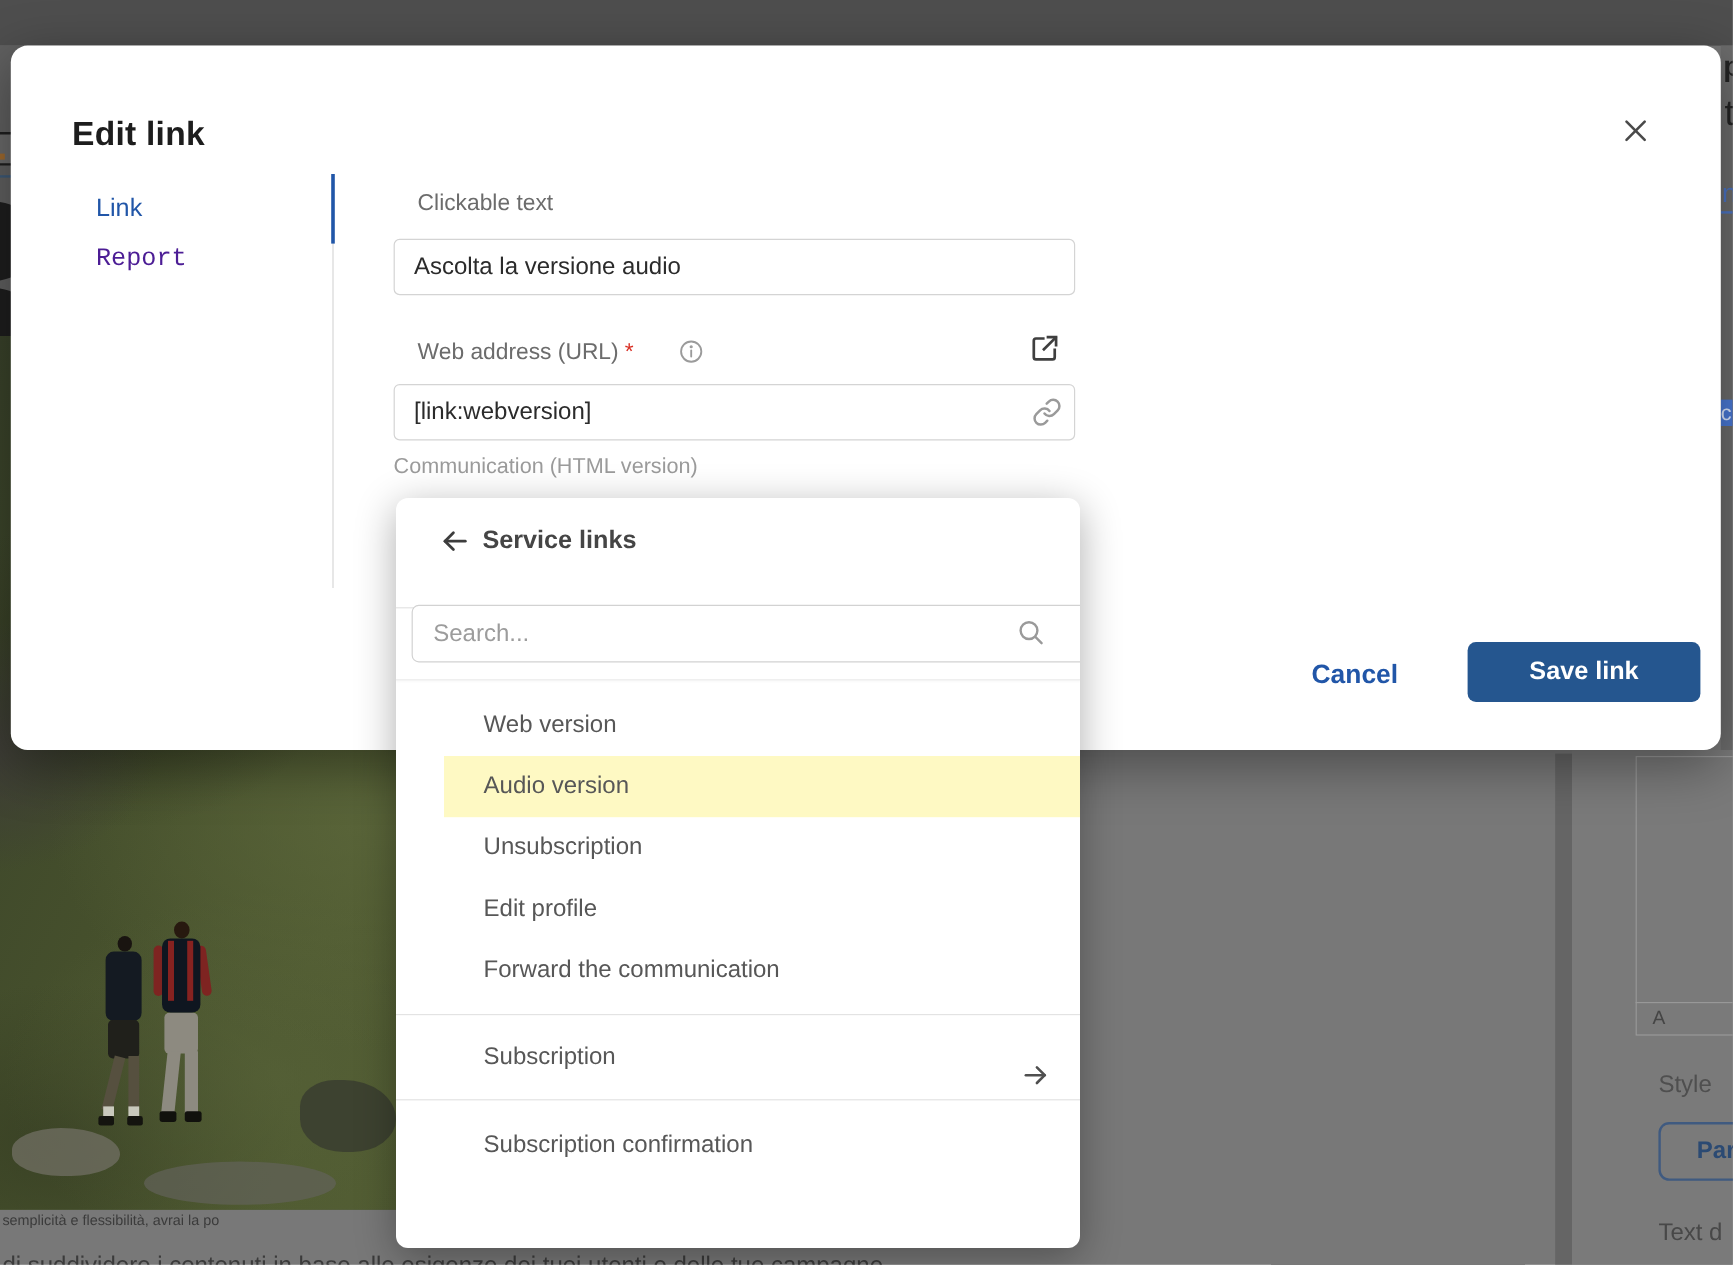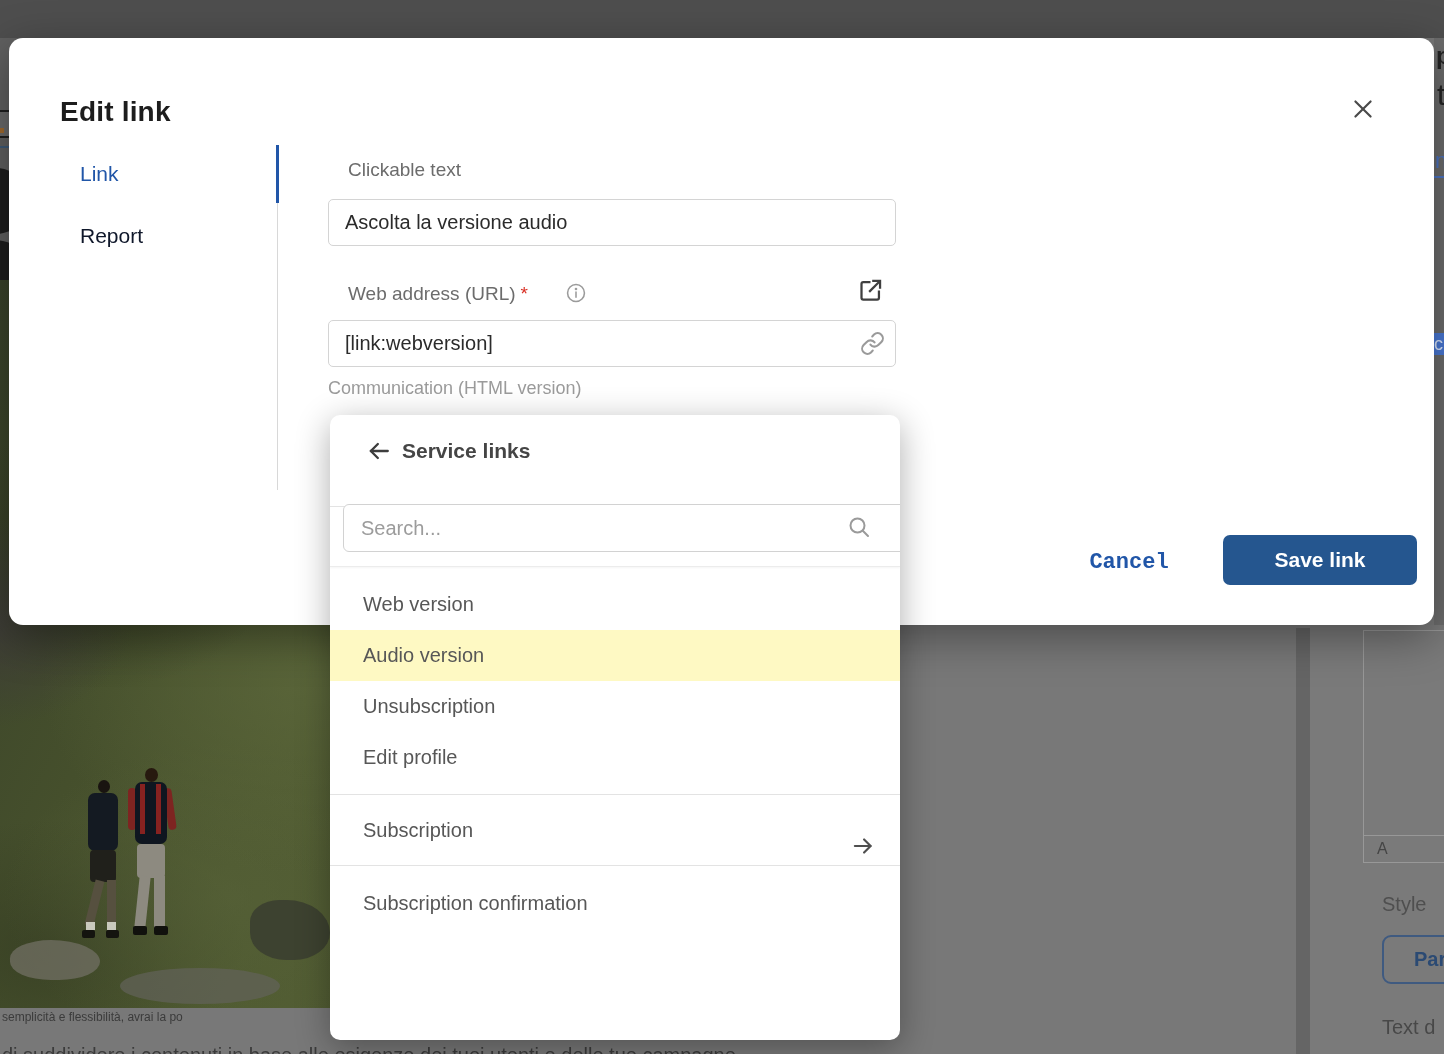--- a/index.html
+++ b/index.html
@@ -76,50 +76,50 @@
   .rs-underline { position: absolute; left: 0; top: 138px; width: 10px; height: 2px; background: #4b74c4; }
   .rs-sel { position: absolute; left: 0; top: 295px; width: 10px; height: 22px; background: #4a79d6; color: #dce8ff; font-size: 18px; line-height: 22px; overflow: hidden; }
 
   
   .modal { position: absolute; left: 9px; top: 38px; width: 1425px; height: 587px; background: #ffffff; border-radius: 14px; box-shadow: 0 12px 45px rgba(0,0,0,.38); z-index: 5; }
   .modal-title { position: absolute; left: 51px; top: 58px; font-size: 28px; font-weight: 700; color: #1d1d1d; letter-spacing: .2px; }
   .modal-close { position: absolute; left: 1334px; top: 52px; width: 40px; height: 40px; display: flex; align-items: center; justify-content: center; cursor: pointer; background: none; border: none; }
 
   .tab { position: absolute; left: 71px; font-size: 21px; cursor: pointer; }
   .tab-link { top: 124px; color: #2156a8; }
-  .tab-report { top: 186px; color: #0f172a; }
+  .tab-report { top: 167px; color: #4c1d95; font-family: Liberation Mono, monospace; }
   .vrule { position: absolute; left: 268px; top: 107px; width: 1px; height: 345px; background: #d8d8d8; }
   .vrule-active { position: absolute; left: 267px; top: 107px; width: 3px; height: 58px; background: #2156a8; }
 
   .field-label { position: absolute; font-size: 19px; color: #6c6c6c; margin-left: 20px; }
   .lbl-1 { left: 319px; top: 121px; }
   .lbl-2 { left: 319px; top: 245px; }
   .req { color: #d93025; margin-left: 5px; font-size: 19px; }
   .txt-input { position: absolute; left: 319px; width: 568px; height: 47px; border: 1px solid #d4d4d4; border-radius: 5px; font-family: "Liberation Sans", sans-serif; font-size: 20px; color: #2b2b2b; padding: 0 44px 0 16px; background: #fff; outline: none; }
   .inp-1 { top: 161px; }
   .inp-2 { top: 282px; }
   .info-ic { position: absolute; left: 556px; top: 244px; width: 22px; height: 22px; }
   .ext-ic { position: absolute; left: 848px; top: 239px; width: 27px; height: 27px; cursor: pointer; background: none; border: none; padding: 0; }
   .chain-ic { position: absolute; left: 851px; top: 293px; width: 25px; height: 25px; }
   .helper { position: absolute; left: 319px; top: 340px; font-size: 18px; color: #9b9b9b; }
 
-  .cancel-btn { position: absolute; left: 1060px; top: 508px; width: 120px; height: 32px; background: none; border: none; font-family: Liberation Mono, monospace; font-size: 22px; font-weight: 700; color: #2156a8; cursor: pointer; text-align: center; }
+  .cancel-btn { position: absolute; left: 1060px; top: 508px; width: 120px; height: 32px; background: none; border: none; font-family: Liberation Sans, sans-serif; font-size: 22px; font-weight: 700; color: #2156a8; cursor: pointer; text-align: center; }
   .save-btn { position: absolute; left: 1214px; top: 497px; width: 194px; height: 50px; background: #25568f; border: none; border-radius: 7px; font-family: "Liberation Sans", sans-serif; font-size: 21px; font-weight: 700; color: #ffffff; cursor: pointer; }
 
   
   .panel { position: absolute; left: 330px; top: 415px; width: 570px; height: 625px; background: #fff; border-radius: 10px; box-shadow: 0 8px 34px rgba(0,0,0,.32); z-index: 10; overflow: hidden; }
   .panel-header { position: absolute; left: 0; top: 0; width: 570px; height: 92px; border-bottom: 1px solid #e3e3e3; }
   .back-btn { position: absolute; left: 34px; top: 22px; width: 30px; height: 30px; background: none; border: none; padding: 0; cursor: pointer; }
   .panel-title { position: absolute; left: 72px; top: 24px; font-size: 21px; font-weight: 700; color: #454545; }
   .search-input { position: absolute; left: 13px; top: 89px; width: 622px; height: 48px; border: 1px solid #d2d2d2; border-radius: 6px; font-family: "Liberation Sans", sans-serif; font-size: 20px; color: #3c3c3c; padding: 0 48px 0 17px; outline: none; }
   .search-input::placeholder { color: #9c9c9c; }
   .search-ic { position: absolute; left: 517px; top: 100px; width: 24px; height: 24px; }
   .search-sep { position: absolute; left: 0; top: 151px; width: 570px; height: 1px; background: #ececec; box-shadow: 0 1px 2px rgba(0,0,0,.06); }
   .list { position: absolute; left: 0; top: 164px; width: 570px; }
-  .row { height: 51px; line-height: 51px; padding-left: 33px; font-size: 20px; color: #575757; cursor: pointer; position: relative; }
+  .row { height: 51px; line-height: 51px; padding-left: 33px; font-size: 20px; color: #575757; cursor: pointer; position: relative; margin-left: 40px; }
   .row.hl { background: #fef9c3; }
   .row.tall { height: 70px; line-height: 70px; }
   .row .arrow { position: absolute; right: 24px; top: 50%; transform: translateY(-50%); width: 26px; height: 26px; }
   .group-sep { border: none; border-top: 1px solid #e3e3e3; margin: 0; }
   .sep1 { margin-top: 11px; }
   .pad12 { height: 12px; }
 </style>
 </head>
 <body>
 
@@ -257,20 +257,21 @@
           <line x1="15.8" y1="15.8" x2="21" y2="21"></line>
       </svg>
     </span>
     <div class="search-sep"></div>
 
     <div class="list">
       <div class="row">Web version</div>
       <div class="row hl">Audio version</div>
       <div class="row">Unsubscription</div>
       <div class="row">Edit profile</div>
+      <div class="row">Forward the communication</div>
       <hr class="group-sep sep1">
       <div class="row tall">
         <span>Subscription</span>
         <span class="arrow">
           <svg width="26" height="26" viewBox="0 0 24 24" fill="none" stroke="#4f4f4f" stroke-width="2" stroke-linecap="round" stroke-linejoin="round">
             <path d="M4.5 12H19"></path>
               <path d="M13 6l6 6-6 6"></path>
           </svg>
         </span>
       </div>

